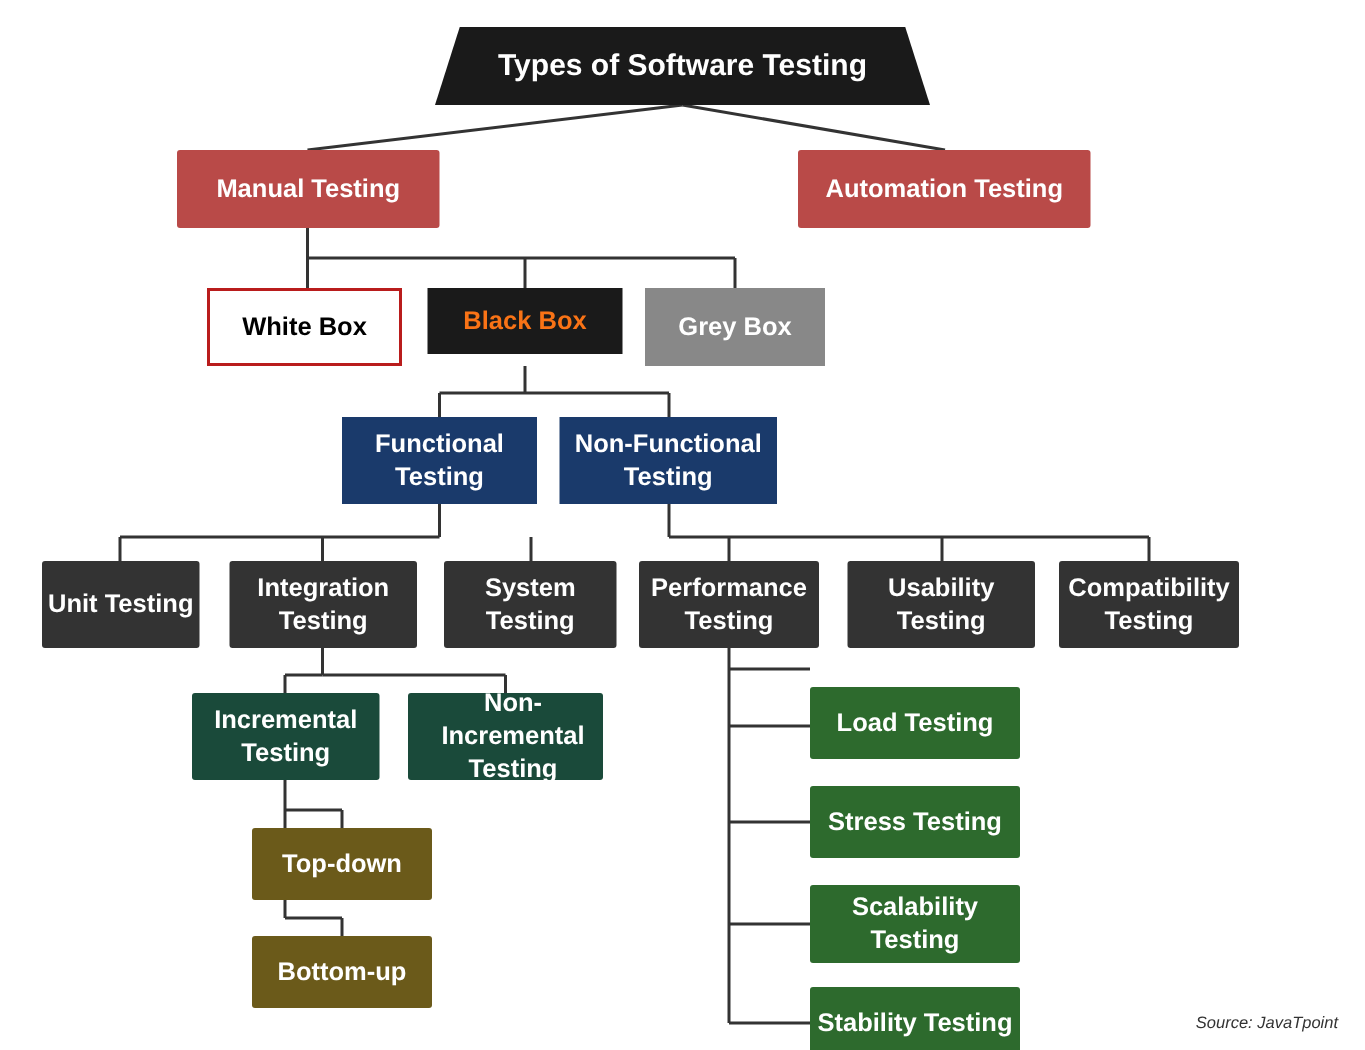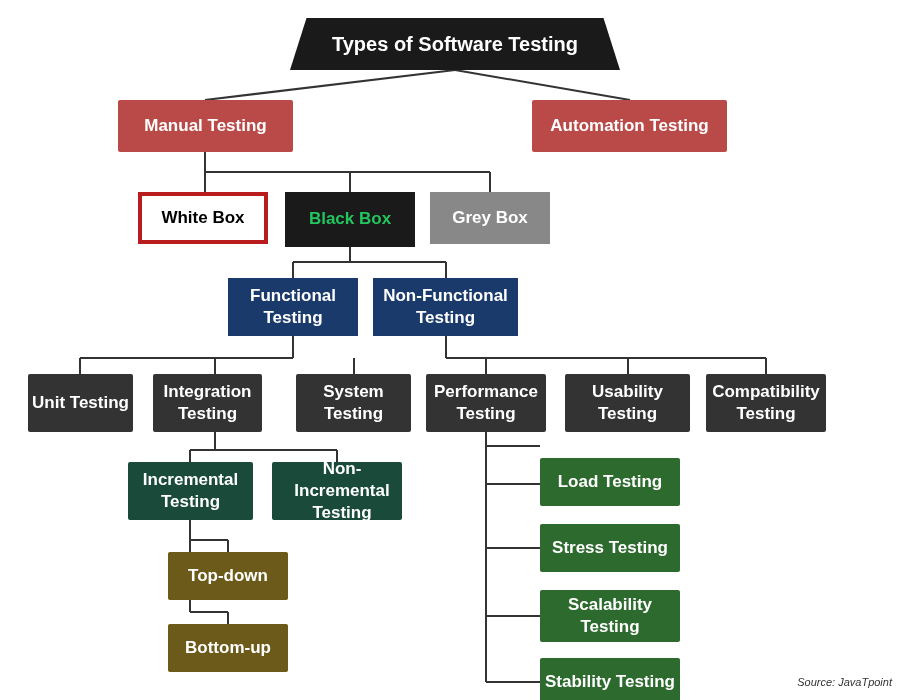--- a/index.html
+++ b/index.html
@@ -65,32 +65,32 @@
     .node-automation {
       width: 195px;
       height: 52px;
       left: 532px;
       top: 100px;
     }
 
     .node-whitebox {
       background: #fff;
       color: #000;
-      border: 4px solid #b91c1c;
+      border: 2px solid #b91c1c;
       width: 130px;
       height: 52px;
       left: 138px;
       top: 192px;
     }
 
     .node-blackbox {
       background: #1a1a1a;
-      color: #22c55e;
+      color: #f97316;
       width: 130px;
-      height: 55px;
+      height: 44px;
       left: 285px;
       top: 192px;
       text-align: center;
     }
 
     .node-greybox {
       background: #888;
       color: #fff;
       width: 120px;
       height: 52px;
@@ -123,21 +123,21 @@
     }
 
     .node-unit {
       width: 105px;
       height: 58px;
       left: 28px;
       top: 374px;
     }
 
     .node-integration {
-      width: 109px;
+      width: 125px;
       height: 58px;
       left: 153px;
       top: 374px;
     }
 
     .node-system {
       width: 115px;
       height: 58px;
       left: 296px;
       top: 374px;

